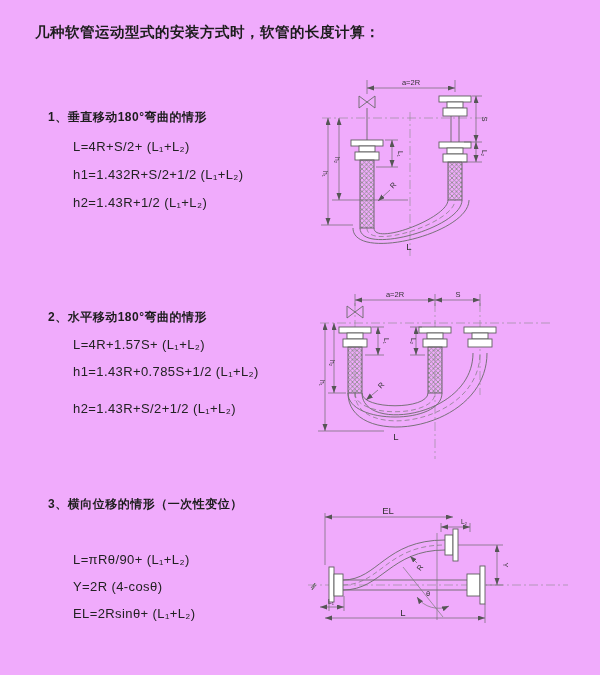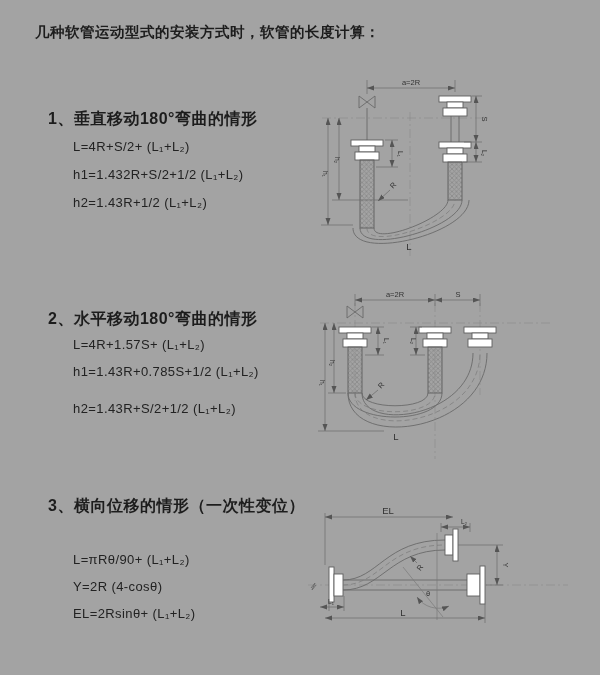--- a/index.html
+++ b/index.html
@@ -1,20 +1,20 @@
 <!DOCTYPE html>
 <html><head>
 <meta charset="utf-8">
 <style>
   html,body{margin:0;padding:0;background:#fff;}
-  #page{position:relative;width:600px;height:675px;background:#a3a3a3;overflow:hidden;
+  #page{position:relative;width:600px;height:675px;background:#f0abfc;overflow:hidden;
         font-family:"Liberation Sans","DejaVu Sans",sans-serif;color:#222;}
   .abs{position:absolute;white-space:nowrap;}
   .title{font-size:14.5px;font-weight:bold;letter-spacing:.5px;color:#1d1d1d;}
-  .heading{font-size:16px;font-weight:bold;letter-spacing:.5px;color:#1d1d1d;}
+  .heading{font-size:12px;font-weight:bold;letter-spacing:.5px;color:#1d1d1d;}
   .formula{font-size:13px;font-weight:normal;letter-spacing:.4px;color:#222;}
   svg{position:absolute;overflow:visible;}
   svg .ln{stroke:#6a6a6a;stroke-width:.9;fill:none;}
   svg .thin{stroke:#7a7a7a;stroke-width:.7;fill:none;}
   svg .dim{stroke:#6a6a6a;stroke-width:.7;fill:none;}
   svg .cl{stroke:#8a8a8a;stroke-width:.6;fill:none;stroke-dasharray:9 3 2 3;}
   svg .dsh{stroke:#7a7a7a;stroke-width:.7;fill:none;stroke-dasharray:5 3;}
   svg .fit{fill:#fff;stroke:#5e5e5e;stroke-width:.9;}
   svg text{fill:#333;font-family:"Liberation Sans","DejaVu Sans",sans-serif;}
   svg .t6{font-size:6.5px;} svg .t7{font-size:7.5px;} svg .t9{font-size:9.5px;}

